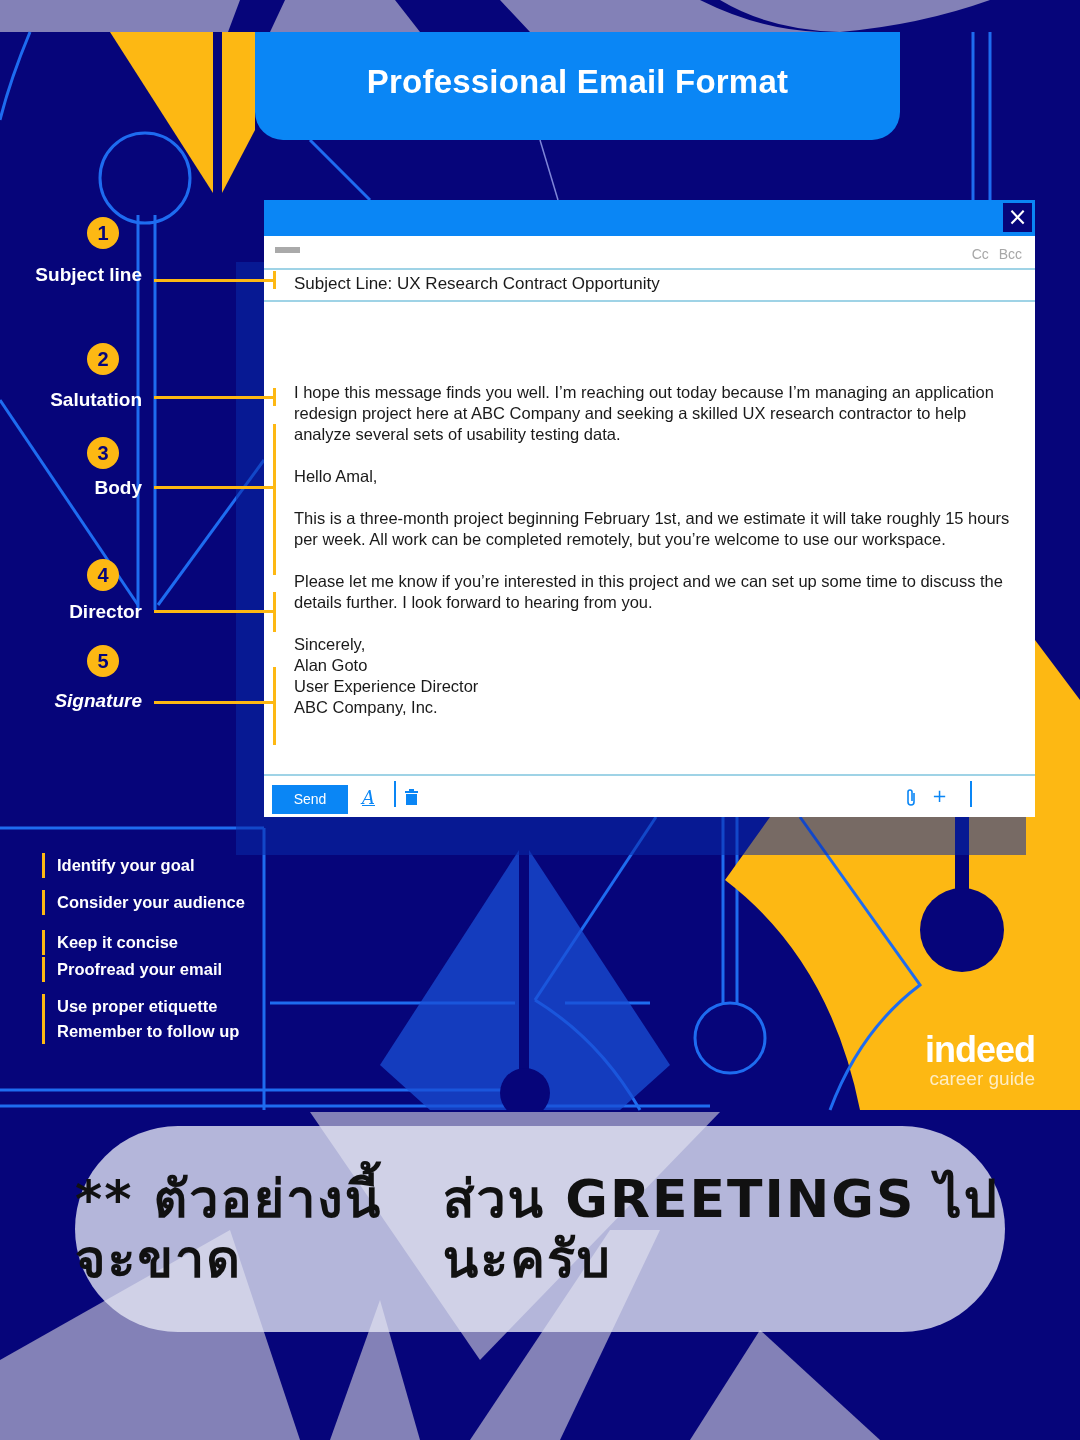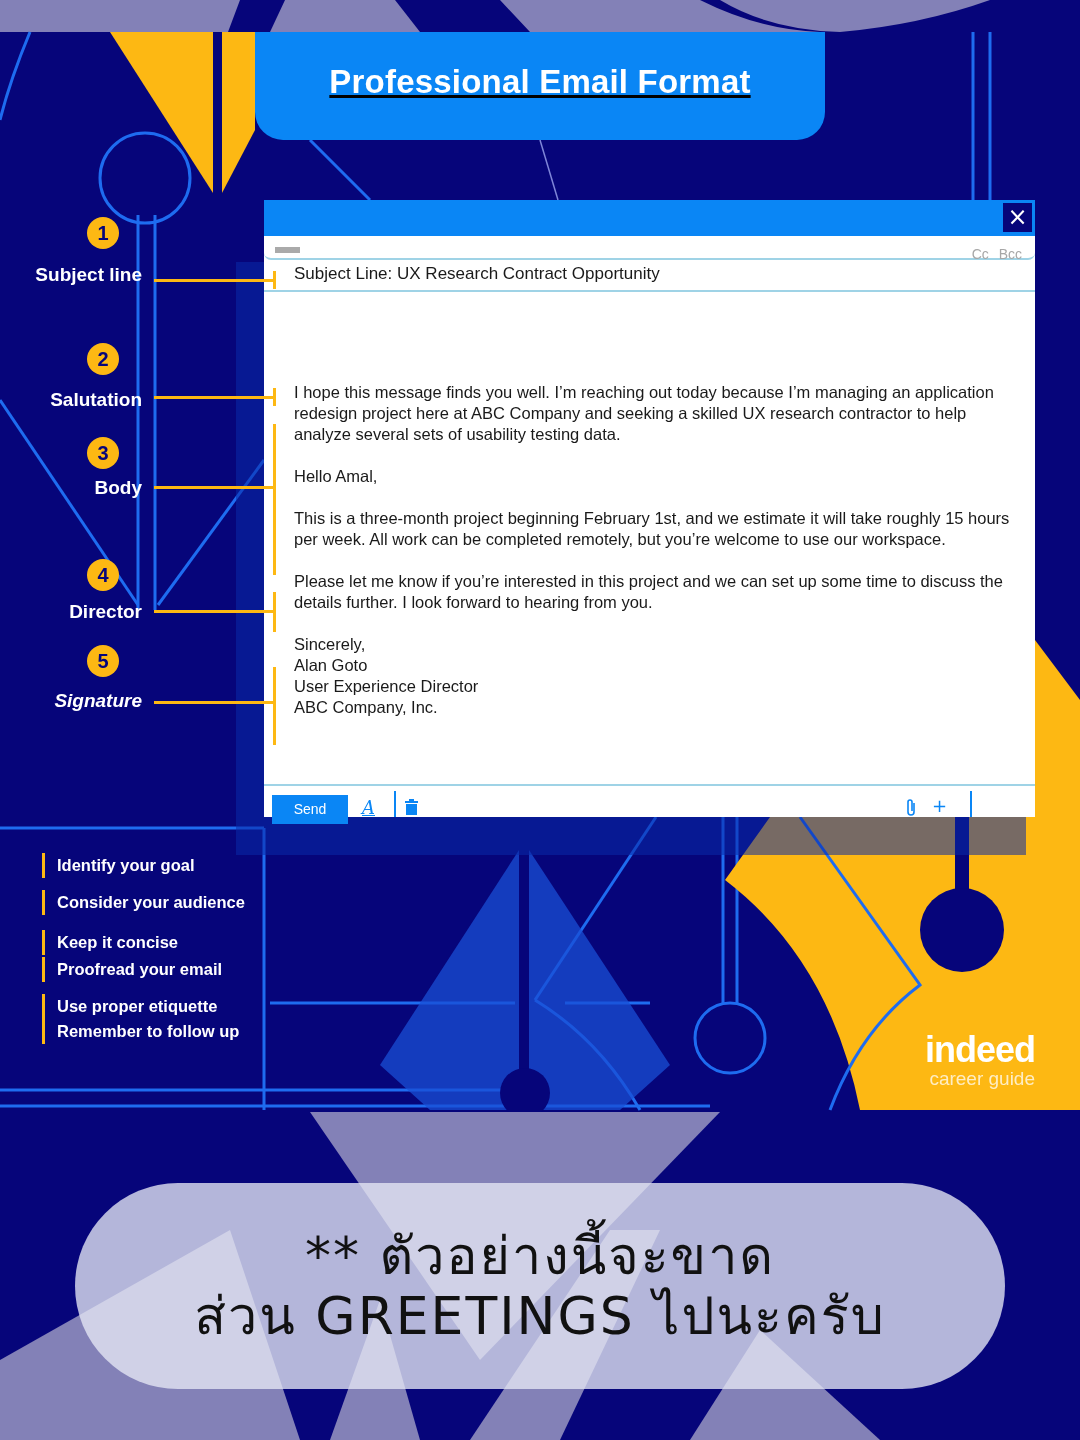--- a/index.html
+++ b/index.html
@@ -6,23 +6,23 @@
     html, body { width: 1080px; height: 1440px; overflow: hidden; }
     body {
       position: relative;
       background: #06057a;
       font-family: "Liberation Sans", sans-serif;
     }
     .bg-svg { position: absolute; left: 0; top: 0; width: 1080px; height: 1440px; }
 
     
     .title-banner {
-      position: absolute; left: 255px; top: 32px; width: 570px; height: 108px;
+      position: absolute; left: 255px; top: 32px; width: 645px; height: 108px;
       background: #0a86f5; border-radius: 0 0 28px 28px;
-      display: flex; align-items: flex-start; justify-content: center; text-decoration: underline;
+      display: flex; align-items: flex-start; justify-content: center;
     }
     .title-banner h1 {
       margin-top: 31px; color: #fff; font-size: 33px; font-weight: bold;
       letter-spacing: 0.2px;
     }
 
     
     .email-shadow {
       position: absolute; left: 236px; top: 262px; width: 790px; height: 593px;
       background: #0a2aa8; opacity: 0.55;
@@ -33,41 +33,41 @@
     }
     .email-titlebar {
       height: 36px; background: #0a86f5; position: relative;
     }
     .close-btn {
       position: absolute; right: 3px; top: 3px; width: 29px; height: 29px;
       background: #06057a; color: #fff; font-size: 24px; line-height: 29px;
       text-align: center; font-family: "DejaVu Sans", sans-serif;
     }
     .to-row {
-      height: 24px; border-bottom: 2px solid #9fd3e6; position: relative; border-radius: 7px;
+      height: 34px; border-bottom: 2px solid #9fd3e6; position: relative;
     }
     .to-dash {
       position: absolute; left: 11px; top: 11px; width: 25px; height: 6px; background: #aaa;
     }
     .cc-bcc {
       position: absolute; right: 13px; top: 10px; color: #a7a7a7; font-size: 14px;
     }
     .cc-bcc span { margin-left: 6px; }
     .subject-row {
       height: 32px; border-bottom: 2px solid #9fd3e6; padding-left: 30px;
       font-size: 17px; color: #1a1a1a; line-height: 28px;
     }
     .email-body {
       position: absolute; left: 30px; top: 182px; width: 720px;
       font-size: 16.5px; color: #1a1a1a; line-height: 21px;
     }
     .email-body p { margin-bottom: 21px; }
     .email-body p.sig { margin-bottom: 0; }
     .email-footer {
-      position: absolute; left: 0; bottom: 0; width: 100%; height: 33px;
+      position: absolute; left: 0; bottom: 0; width: 100%; height: 43px;
       border-top: 2px solid #9fd3e6;
     }
     .send-btn {
       position: absolute; left: 8px; top: 9px; width: 76px; height: 29px;
       background: #0a86f5; color: #fff; font-size: 14px; line-height: 29px;
       text-align: center;
     }
     .format-icon {
       position: absolute; left: 98px; top: 11px; color: #0a86f5; font-size: 18px;
       font-style: italic; font-family: "DejaVu Serif", serif; text-decoration: underline;
@@ -112,23 +112,23 @@
 
     
     .logo { position: absolute; left: 905px; top: 1030px; text-align: right; width: 130px; }
     .logo-word {
       color: #fff; font-size: 36px; font-weight: bold; letter-spacing: -1px; line-height: 40px;
     }
     .logo-sub { color: #fff; opacity: 0.75; font-size: 19px; margin-top: -2px; }
 
     
     .caption {
-      position: absolute; left: 75px; top: 1183px; width: 930px; height: 206px;
+      position: absolute; left: 75px; top: 1126px; width: 930px; height: 206px;
       background: rgba(230, 232, 245, 0.78); border-radius: 103px;
-      display: flex; flex-direction: column; align-items: center; justify-content: center;
+      display: flex; flex-direction: row; align-items: center; justify-content: center; font-weight: bold;
     }
     .caption-line {
       color: #111; font-family: "DejaVu Sans", sans-serif; font-size: 52px;
       line-height: 60px; letter-spacing: 2px;
     }
   </style>
 </head>
 <body>
 
 <svg class="bg-svg" viewBox="0 0 1080 1440" xmlns="http://www.w3.org/2000/svg">

